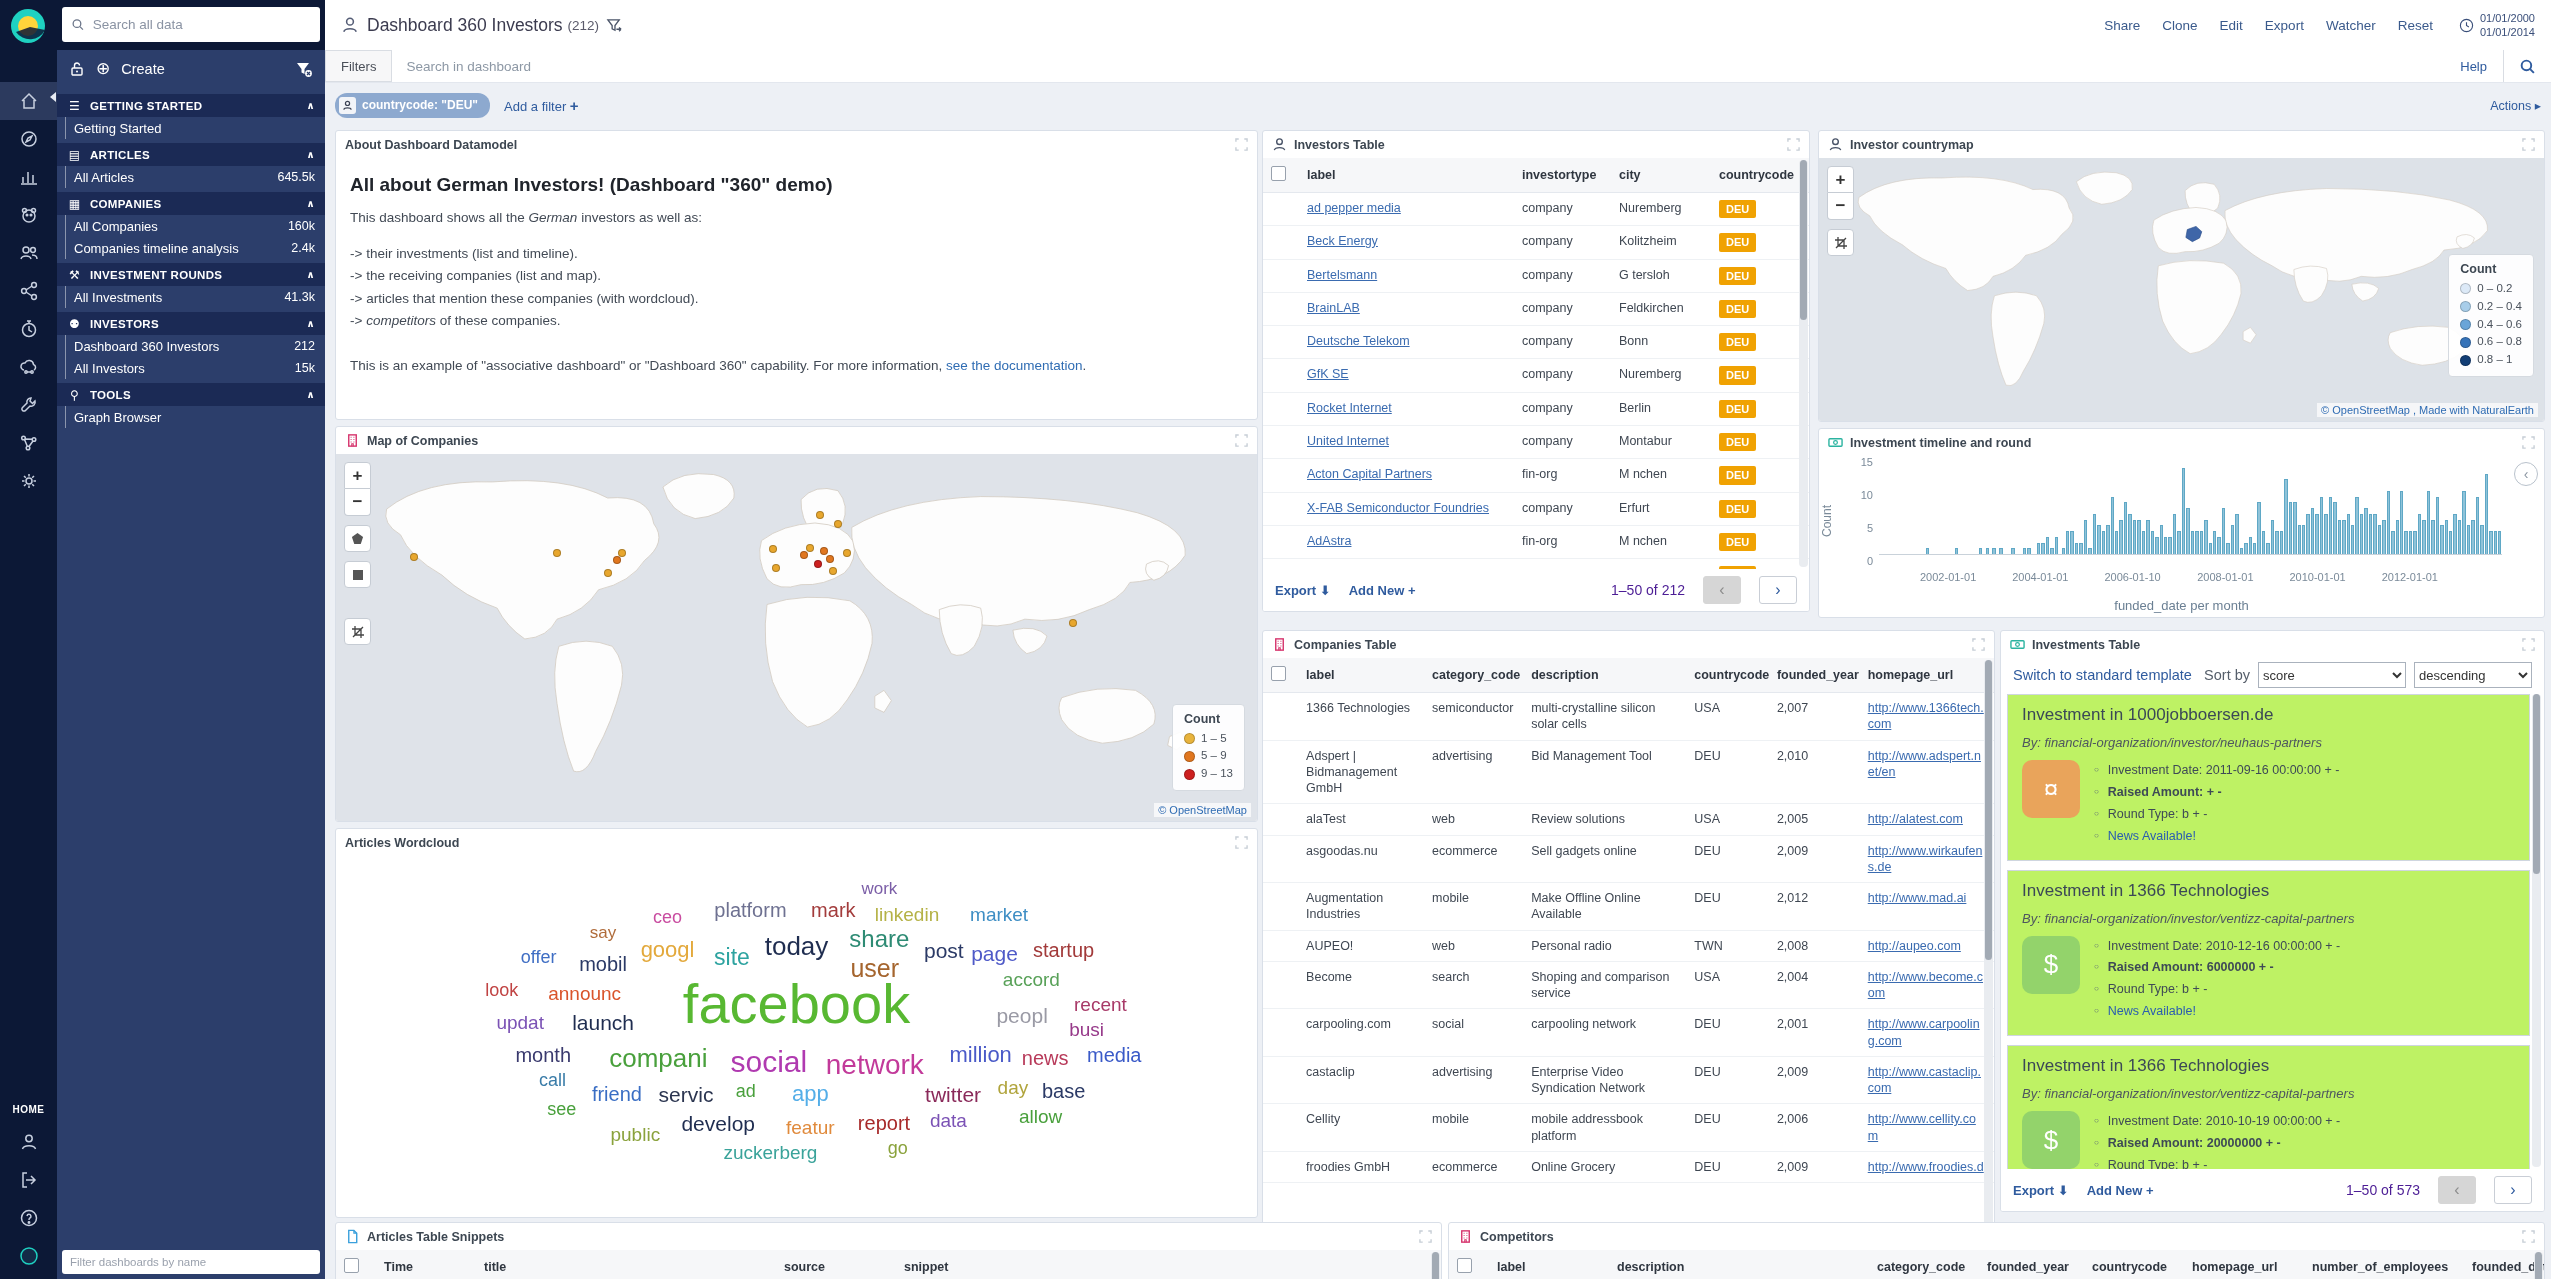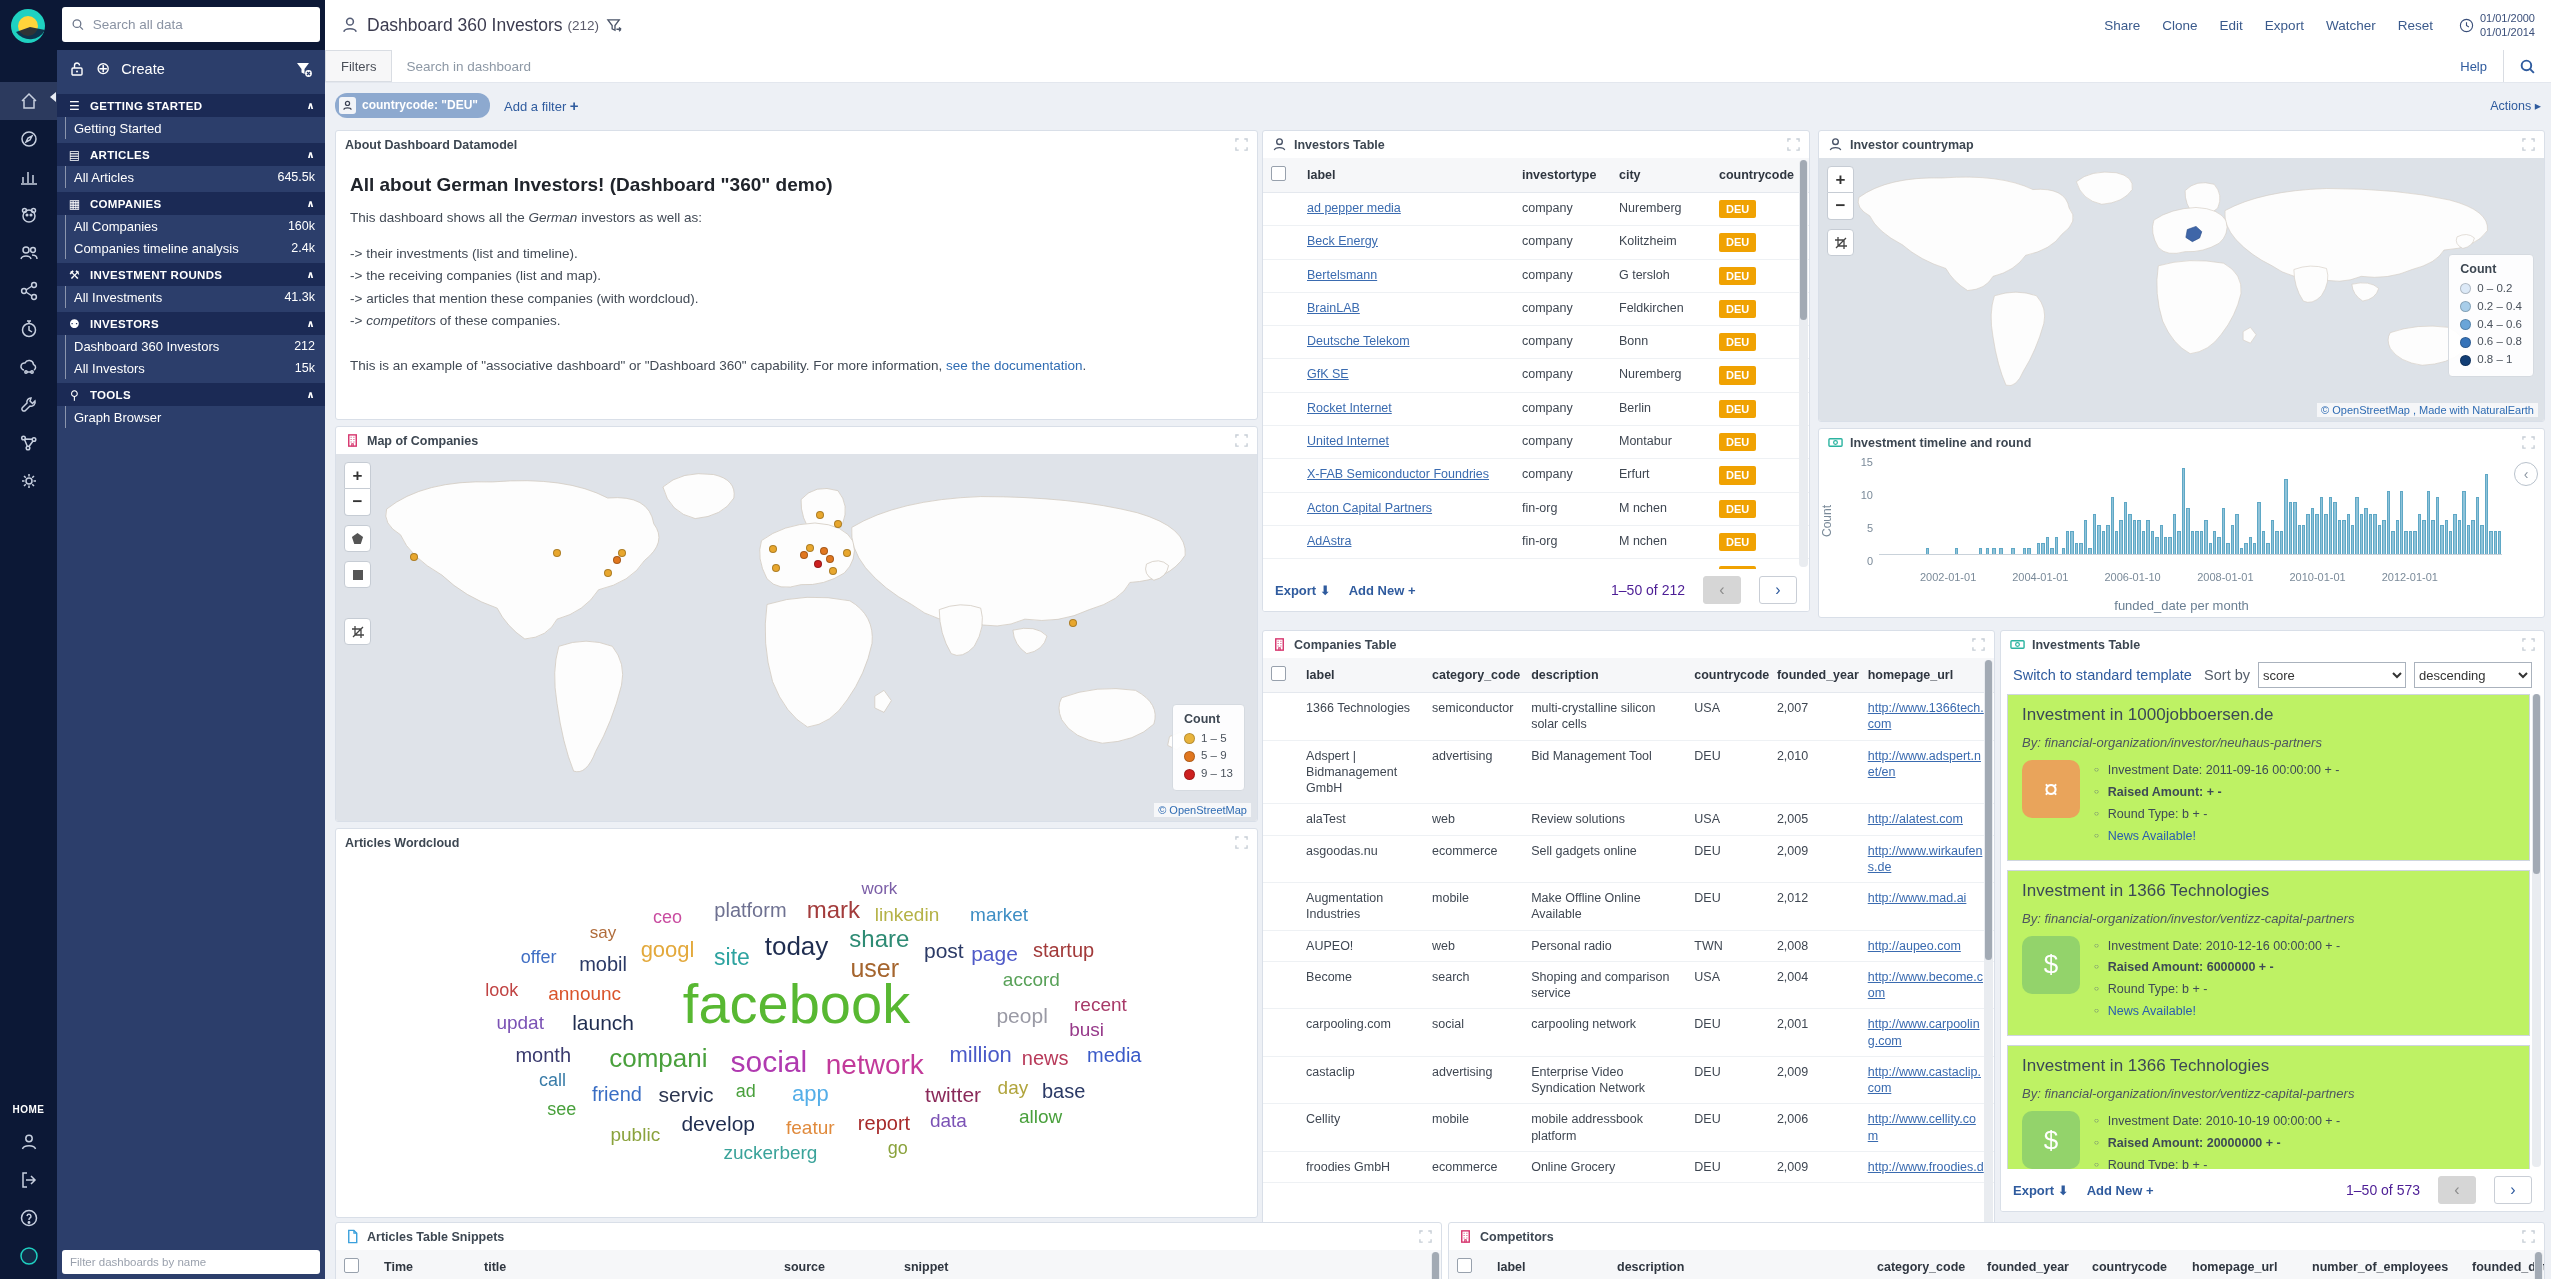--- a/index.html
+++ b/index.html
@@ -525,30 +525,30 @@
               </tr>
                 <tr>
                 <td></td>
                 <td><a>United Internet</a></td>
                 <td>company</td>
                 <td>Montabur</td>
                 <td><span class="badge">DEU</span></td>
               </tr>
                 <tr>
                 <td></td>
+                <td><a>Acton Capital Partners</a></td>
+                <td>fin-org</td>
+                <td>M nchen</td>
+                <td><span class="badge">DEU</span></td>
+              </tr>
+                <tr>
+                <td></td>
                 <td><a>X-FAB Semiconductor Foundries</a></td>
                 <td>company</td>
                 <td>Erfurt</td>
-                <td><span class="badge">DEU</span></td>
-              </tr>
-                <tr>
-                <td></td>
-                <td><a>Acton Capital Partners</a></td>
-                <td>fin-org</td>
-                <td>M nchen</td>
                 <td><span class="badge">DEU</span></td>
               </tr>
                 <tr>
                 <td></td>
                 <td><a>AdAstra</a></td>
                 <td>fin-org</td>
                 <td>M nchen</td>
                 <td><span class="badge">DEU</span></td>
               </tr>
                 <tr>
@@ -948,21 +948,21 @@
             <span style="left: 70%; top: 55%; font-size: 22px; color: rgb(74, 90, 200);">million</span>
             <span style="left: 51.5%; top: 66%; font-size: 22px; color: rgb(84, 174, 232);">app</span>
             <span style="left: 38%; top: 66%; font-size: 21px; color: rgb(43, 53, 80);">servic</span>
             <span style="left: 41.5%; top: 74%; font-size: 21px; color: rgb(31, 45, 80);">develop</span>
             <span style="left: 29%; top: 46%; font-size: 21px; color: rgb(31, 45, 80);">launch</span>
             <span style="left: 67%; top: 66%; font-size: 21px; color: rgb(138, 42, 90);">twitter</span>
             <span style="left: 66%; top: 26%; font-size: 21px; color: rgb(43, 58, 102);">post</span>
             <span style="left: 71.5%; top: 27%; font-size: 21px; color: rgb(79, 90, 200);">page</span>
             <span style="left: 74.5%; top: 44%; font-size: 21px; color: rgb(154, 154, 165);">peopl</span>
             <span style="left: 45%; top: 15%; font-size: 20px; color: rgb(110, 113, 145);">platform</span>
-            <span style="left: 54%; top: 15%; font-size: 24px; color: rgb(163, 60, 60); text-align: center;">mark</span>
+            <span style="left: 54%; top: 15%; font-size: 20px; color: rgb(163, 60, 60); text-align: center;">mark</span>
             <span style="left: 79%; top: 26%; font-size: 20px; color: rgb(162, 58, 58);">startup</span>
             <span style="left: 29%; top: 30%; font-size: 20px; color: rgb(43, 58, 102);">mobil</span>
             <span style="left: 77%; top: 56%; font-size: 20px; color: rgb(184, 58, 90);">news</span>
             <span style="left: 84.5%; top: 55%; font-size: 20px; color: rgb(58, 90, 200);">media</span>
             <span style="left: 22.5%; top: 55%; font-size: 20px; color: rgb(58, 58, 110);">month</span>
             <span style="left: 30.5%; top: 66%; font-size: 20px; color: rgb(58, 110, 196);">friend</span>
             <span style="left: 79%; top: 65%; font-size: 20px; color: rgb(43, 58, 102);">base</span>
             <span style="left: 59.5%; top: 74%; font-size: 20px; color: rgb(168, 42, 42);">report</span>
             <span style="left: 62%; top: 16%; font-size: 19px; color: rgb(181, 178, 70);">linkedin</span>
             <span style="left: 72%; top: 16%; font-size: 19px; color: rgb(62, 142, 196);">market</span>

